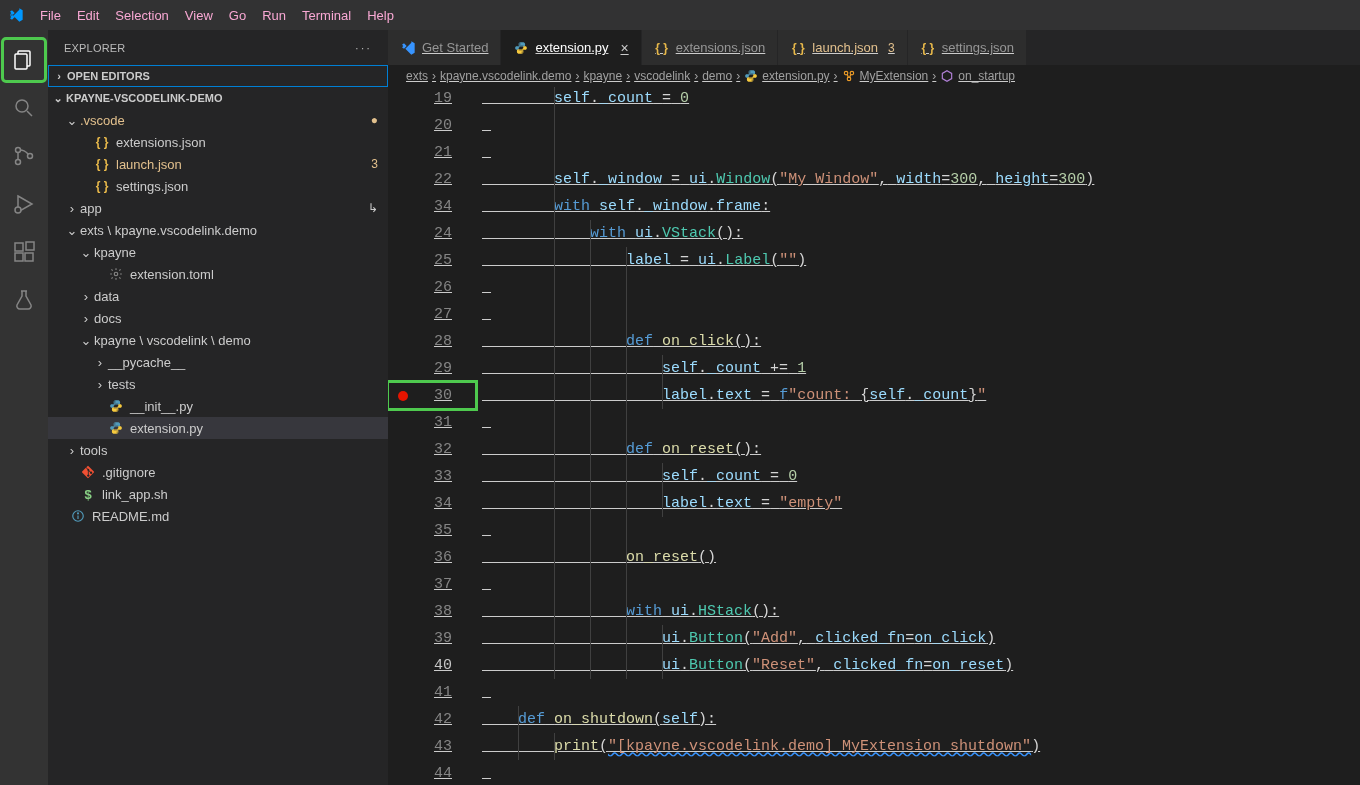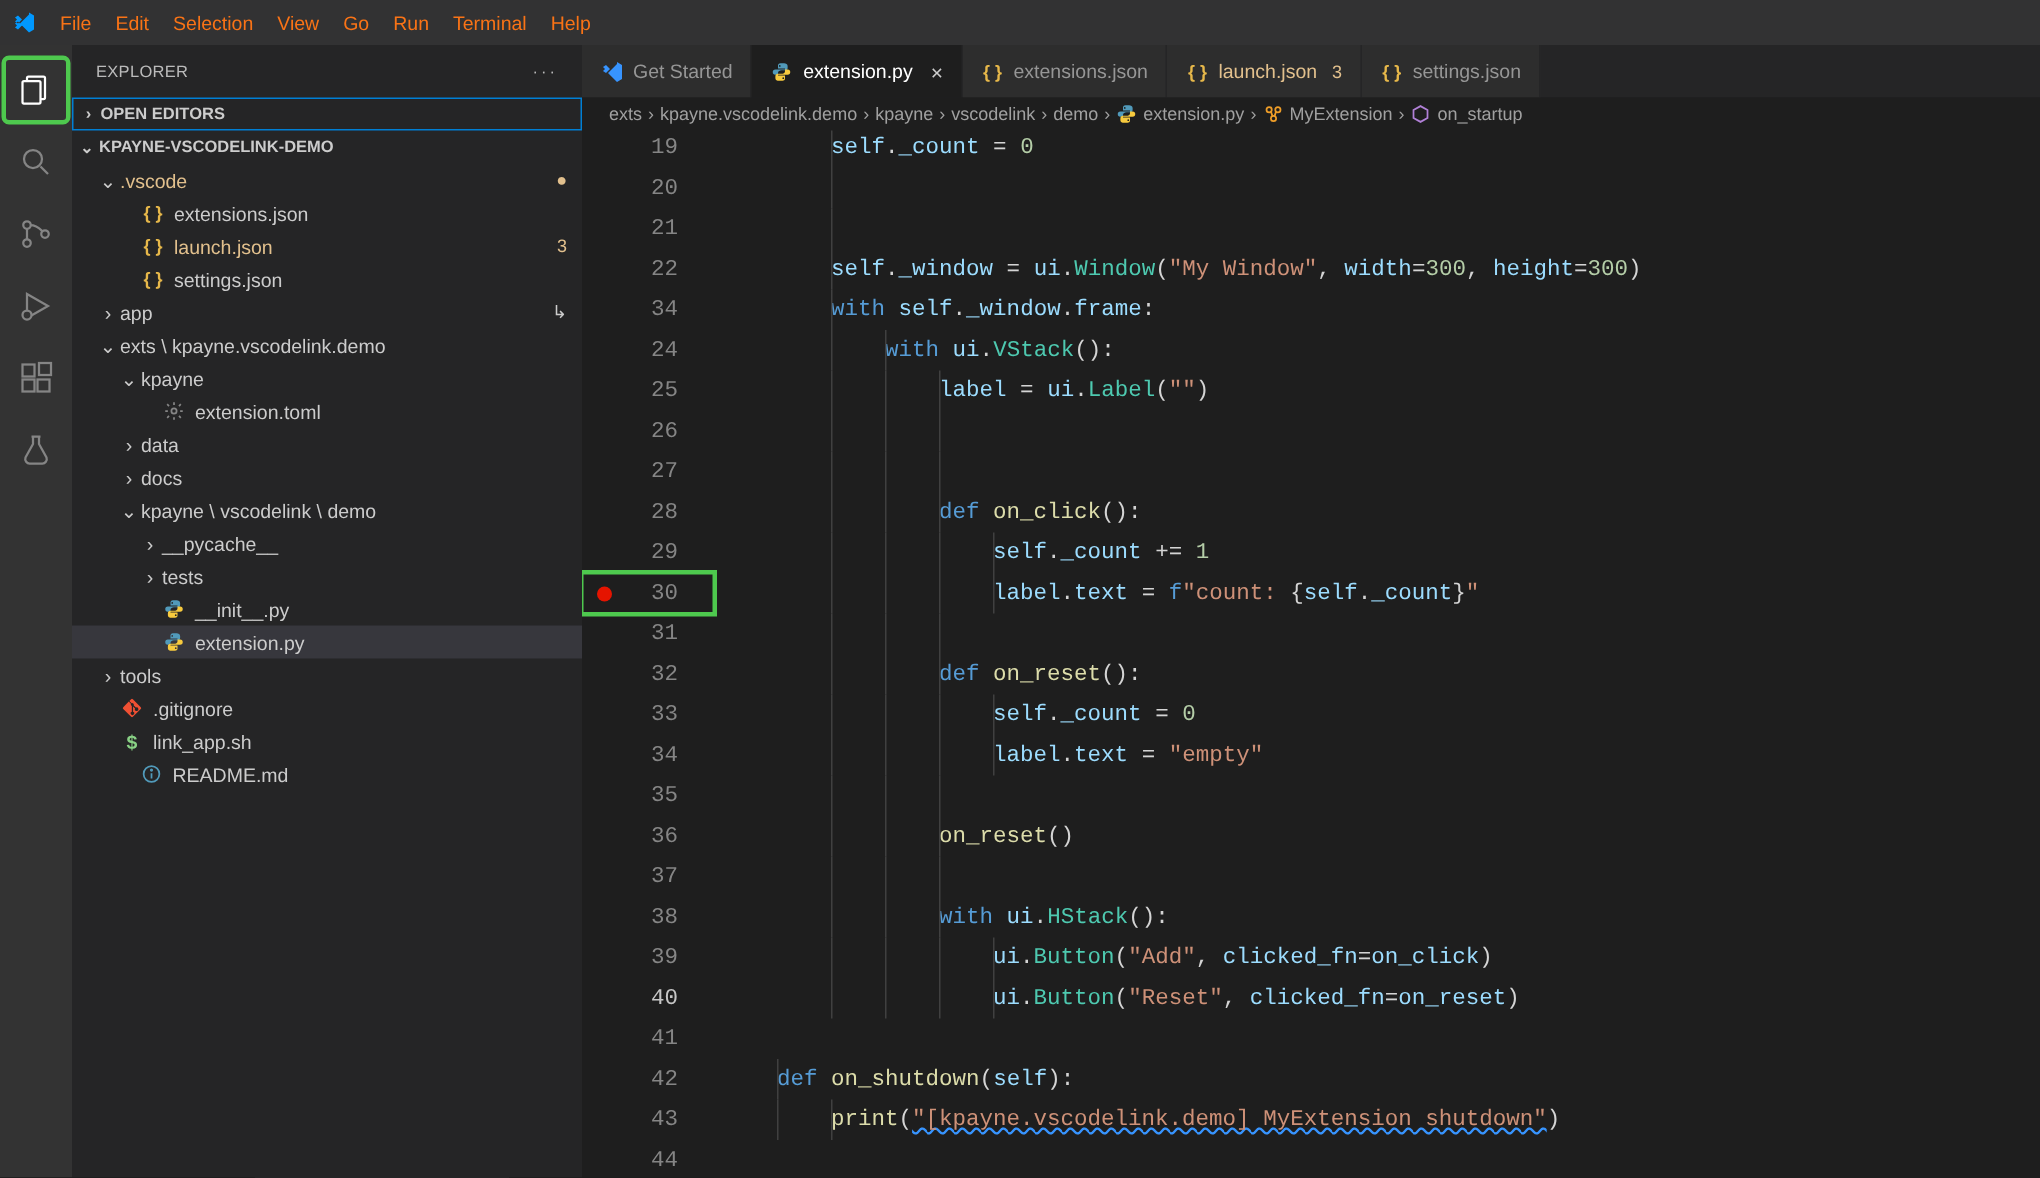--- a/index.html
+++ b/index.html
@@ -22,21 +22,21 @@
   padding: 0 8px;
 }
 .vscode-logo {
   width: 16px;
   height: 16px;
   margin-right: 8px;
   display: flex;
   align-items: center;
 }
 .menubar { display: flex; }
-.menu-item { padding: 0 8px; cursor: pointer; font-size: 13px; color: #f97316; text-align: center; }
+.menu-item { padding: 0 8px; cursor: pointer; font-size: 13px; color: #f9a8d4; text-align: center; }
 .title-text {
   flex: 1;
   text-align: center;
   color: #cccccc;
   font-size: 12px;
 }
 .main-container { flex: 1; display: flex; overflow: hidden; }
 .activity-bar {
   width: 48px;
   background: #333333;
@@ -109,21 +109,21 @@
   position: relative;
 }
 .tree-row.selected { background: #37373d; }
 .tree-row .icon { width: 16px; height: 16px; margin-right: 6px; display: flex; align-items: center; justify-content: center; }
 .tree-row .chev { color: #cccccc; }
 .tree-row.dim-yellow { color: #e2c08d; }
 .tree-row .badge-right { position: absolute; right: 10px; font-size: 12px; }
 .dot-modified { color: #e2c08d; }
 .ic-brace { color: #e7b84a; font-weight: 700; font-size: 12px; }
 .ic-sh { color: #89d185; font-weight: 700; }
-.editor-area { flex: 1; display: flex; flex-direction: column; background: #1e1e1e; overflow: hidden; }
+.editor-area { flex: 1; display: flex; flex-direction: column; background: #1e1e1e; overflow: hidden; text-decoration: underline; }
 .tab-bar {
   height: 35px;
   background: #252526;
   display: flex;
   align-items: stretch;
 }
 .tab {
   display: flex;
   align-items: center;
   padding: 0 12px;
@@ -373,21 +373,21 @@
           </span>
           <span>.gitignore</span>
         </div>
         <div class="tree-row" style="padding-left: 18px;">
           <span class="chev"></span>
           <span class="icon">
             <span class="ic-sh">$</span>
           </span>
           <span>link_app.sh</span>
         </div>
-        <div class="tree-row" style="padding-left: 31px;">
+        <div class="tree-row" style="padding-left: 8px;">
           <span class="chev"></span>
           <span class="icon">
             <svg width="14" height="14" viewBox="0 0 24 24" fill="none" stroke="#519aba" stroke-width="2">
               <circle cx="12" cy="12" r="9"></circle>
               <line x1="12" y1="11" x2="12" y2="17"></line>
               <circle cx="12" cy="7.5" r="0.8" fill="#519aba"></circle>
             </svg>
           </span>
           <span>README.md</span>
         </div>

